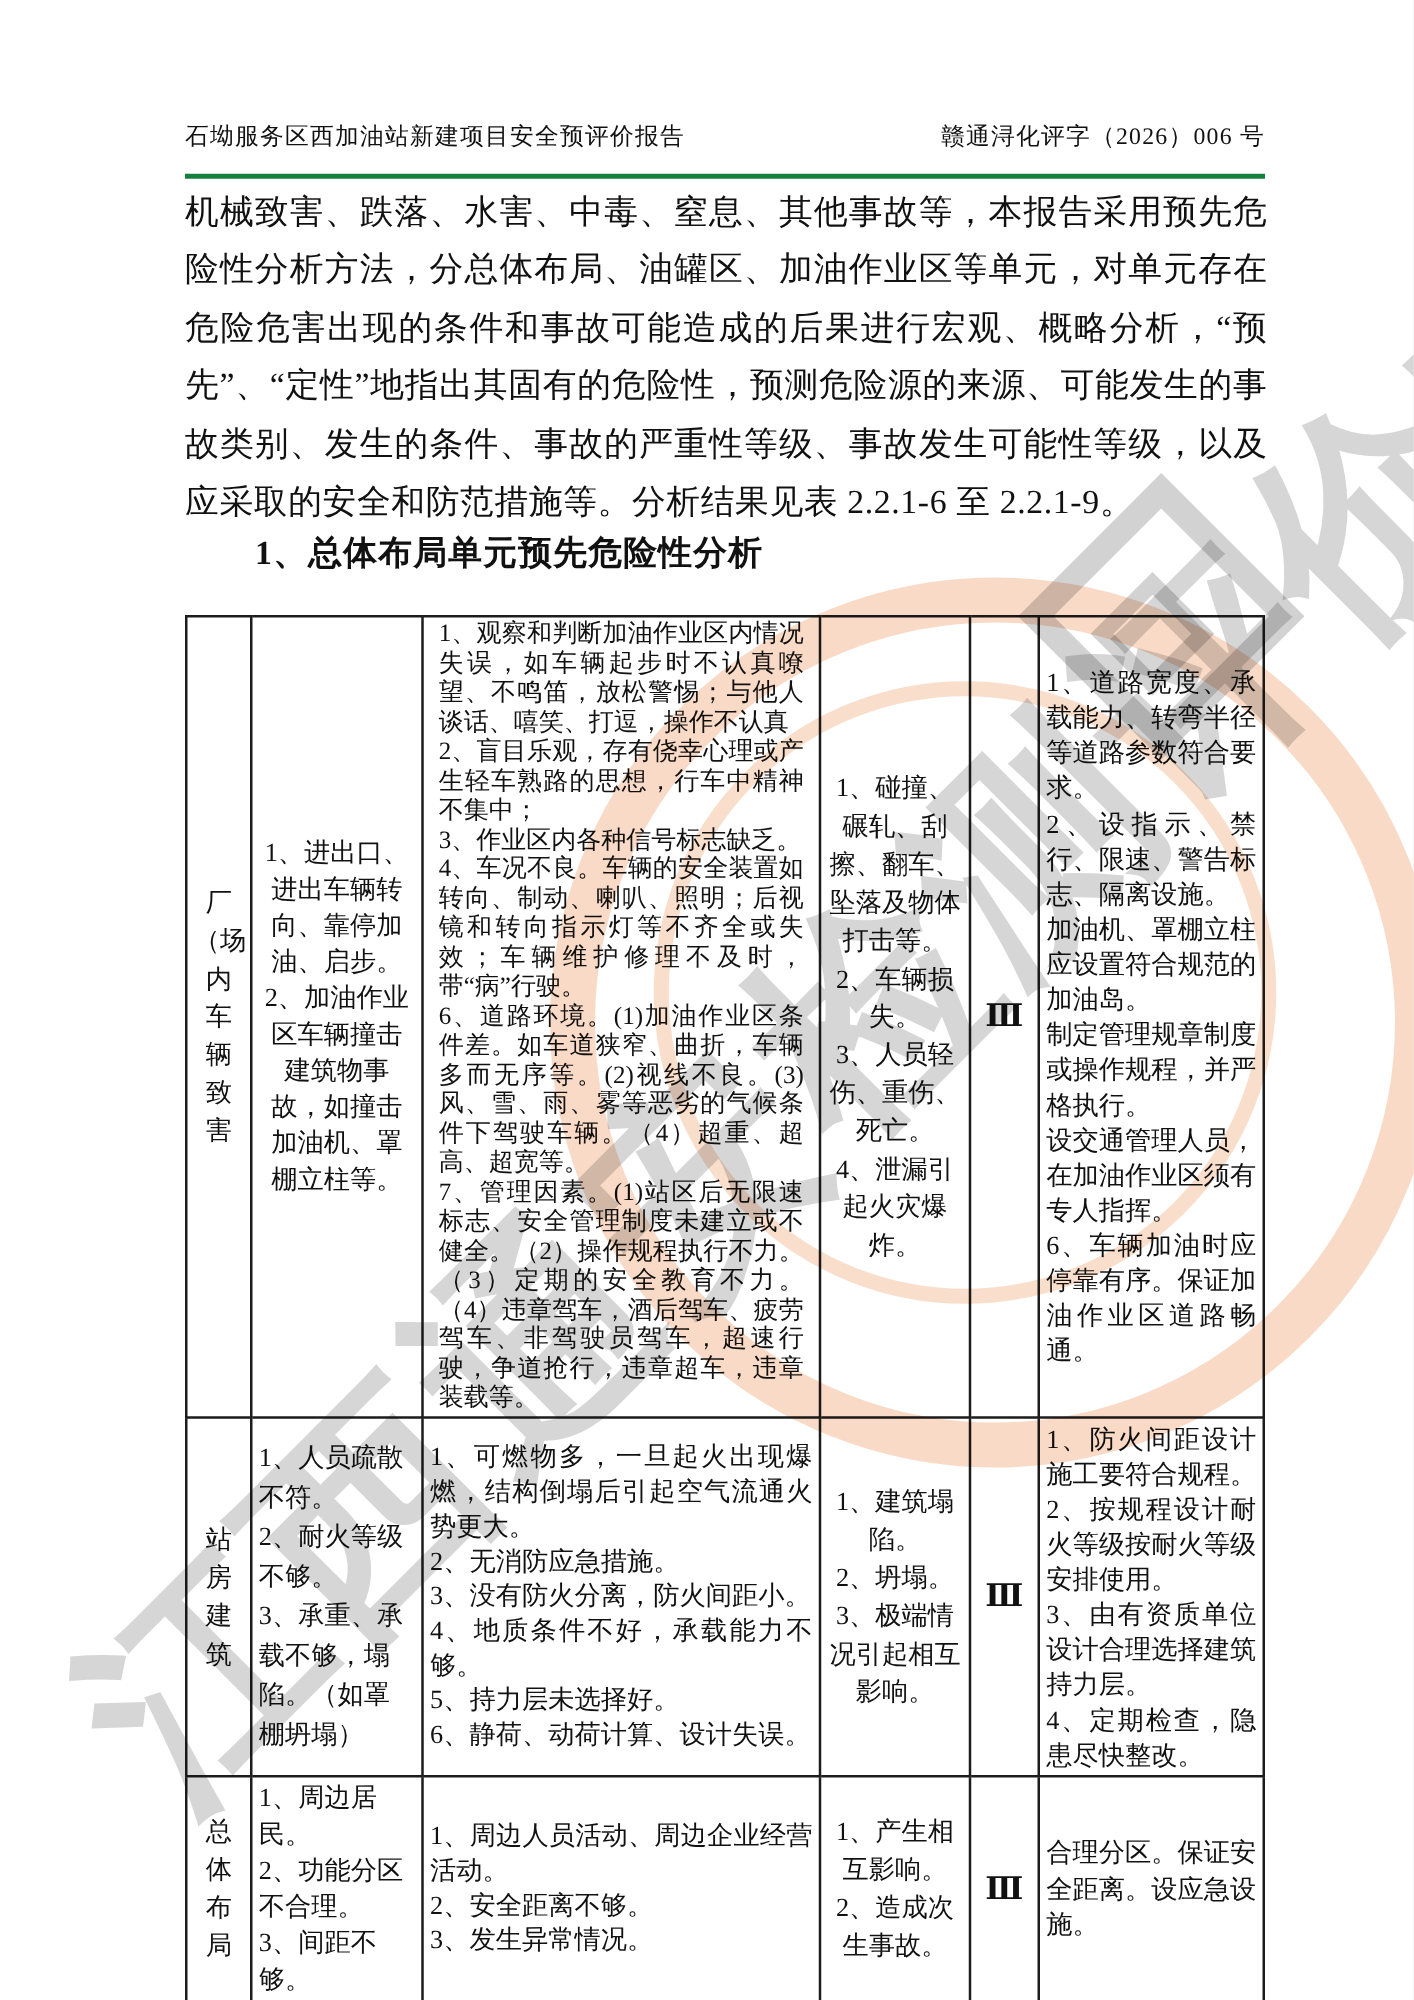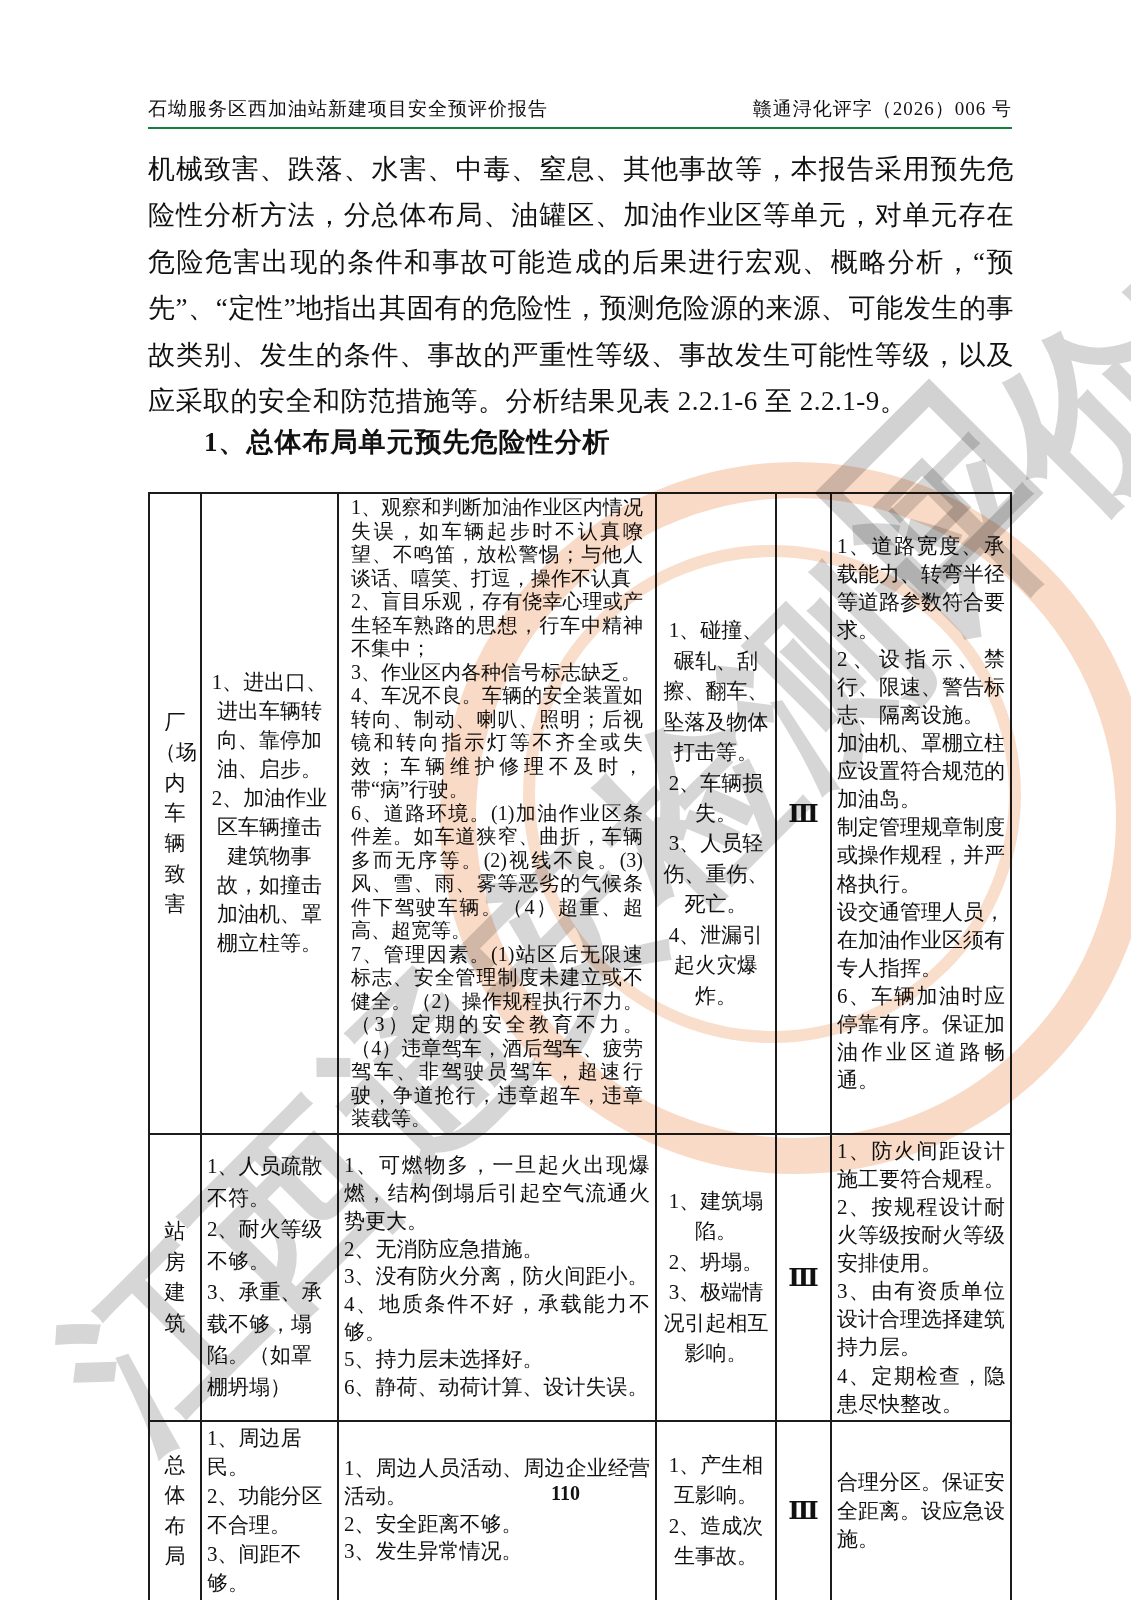--- a/index.html
+++ b/index.html
@@ -10,21 +10,21 @@
     background:#ffffff;
     overflow:hidden;
     font-family:"Liberation Serif","DejaVu Serif",serif;
     color:#111;
   }
   
   .hdr{
     position:absolute;left:148px;top:92px;width:864px;height:30px;
     display:flex;justify-content:space-between;align-items:flex-end;
     font-size:19px;letter-spacing:1px;
-    border-bottom:2px solid #15803d;padding-bottom:5px;
+    border-bottom:4px solid #15803d;padding-bottom:17px;
   }
   
   .para{
     position:absolute;left:148px;top:146px;width:866px;
     font-size:27px;line-height:1.72;text-align:justify;
     letter-spacing:.5px;
   }
   .sec-heading{
     position:absolute;left:204px;top:424px;
     font-size:27px;font-weight:bold;letter-spacing:1px;
@@ -206,15 +206,14 @@
     </tr>
   </tbody>
     </table>
 
   <div class="wm wm-ring-outer"></div>
   <div class="wm wm-ring-inner"></div>
   <div class="wm wm-diamond-outer"></div>
   <div class="wm wm-diamond-inner"></div>
   <div class="wm wm-gray-text">江西通安检测评价有限公司</div>
 
-  <div class="footer">110</div>
 
 </div>
 
 </body></html>

